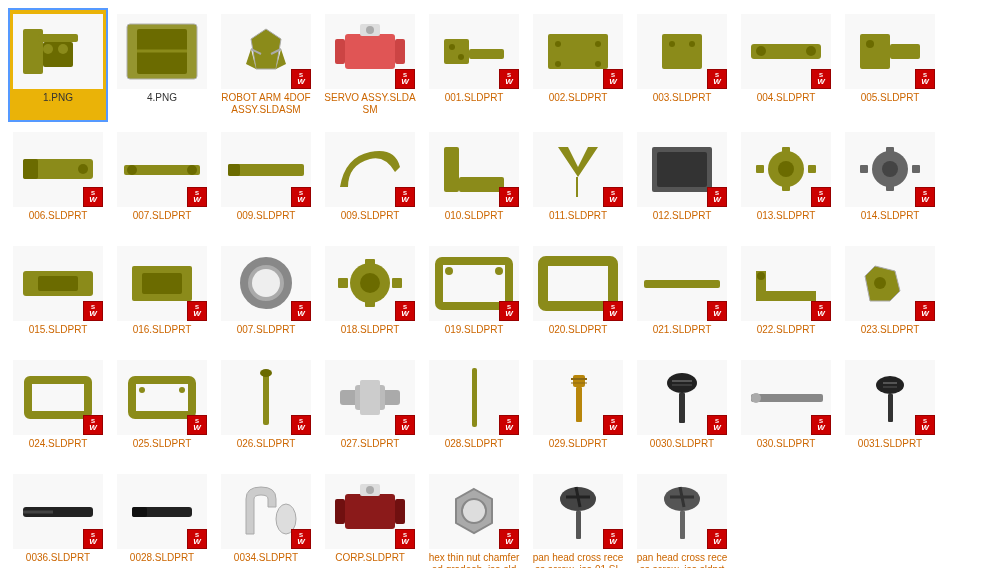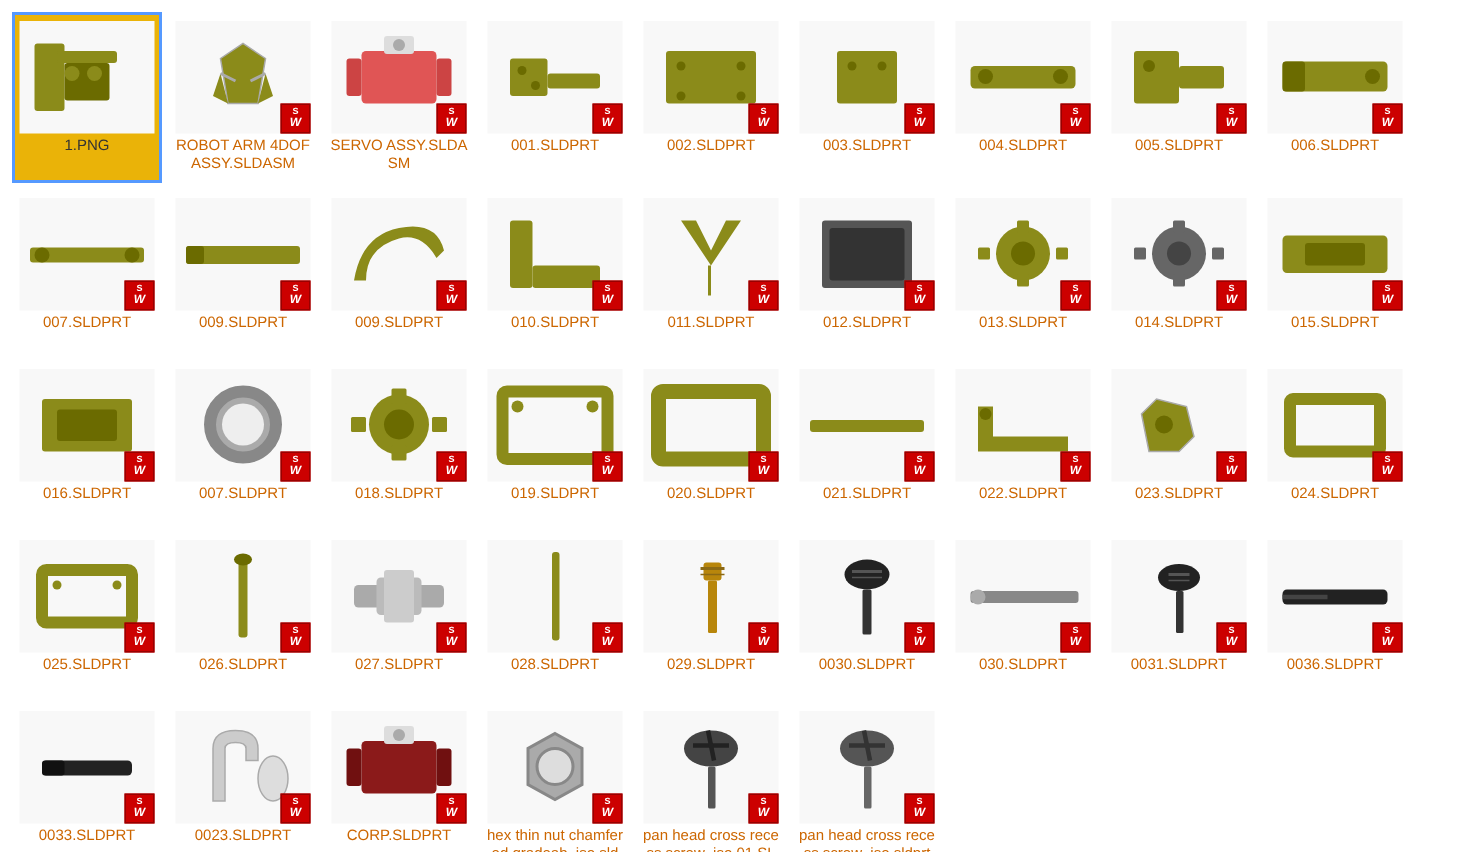--- a/index.html
+++ b/index.html
@@ -119,20 +119,32 @@
               <circle cx="45" cy="30" r="5" fill="#8B8B1A"></circle>
             </svg>
           </div>
         </div>
         <div class="file-name dark">1.PNG</div>
       </div>
       <div class="item">
         <div class="thumb-container">
           <div class="shape">
             <svg width="80" height="65" viewBox="0 0 80 65">
+              <rect x="5" y="5" width="70" height="55" fill="#8B8B1A" rx="3" opacity="0.9" stroke="#aaa" stroke-width="1"></rect>
+              <rect x="15" y="10" width="50" height="45" fill="#6B6B00" rx="2"></rect>
+              <line x1="15" y1="32" x2="65" y2="32" stroke="#8B8B1A" stroke-width="3"></line>
+            </svg>
+          </div>
+        </div>
+        <div class="file-name dark">4.PNG</div>
+      </div>
+      <div class="item">
+        <div class="thumb-container">
+          <div class="shape">
+            <svg width="80" height="65" viewBox="0 0 80 65">
               <path d="M30,50 L50,50 L55,20 L40,10 L25,20 Z" fill="#8B8B1A" stroke="#aaa" stroke-width="1"></path>
               <path d="M20,45 L30,50 L25,30" fill="#8B8B1A"></path>
               <path d="M60,45 L50,50 L55,30" fill="#8B8B1A"></path>
               <path d="M25,30 L35,35" stroke="#aaa" stroke-width="2"></path>
               <path d="M55,30 L45,35" stroke="#aaa" stroke-width="2"></path>
             </svg>
           </div>
           <div class="sw-badge">
             <div class="sw-text">
               <span class="sw-top">S</span>
@@ -757,38 +769,38 @@
               <rect x="10" y="28" width="15" height="10" fill="#111" rx="2"></rect>
             </svg>
           </div>
           <div class="sw-badge">
             <div class="sw-text">
               <span class="sw-top">S</span>
               <span class="sw-bot">W</span>
             </div>
           </div>
         </div>
-        <div class="file-name">0033.SLDPRT</div>
+        <div class="file-name">0028.SLDPRT</div>
       </div>
       <div class="item">
         <div class="thumb-container">
           <div class="shape">
             <svg width="80" height="65" viewBox="0 0 80 65">
               <path d="M20,55 L20,20 Q20,8 35,8 Q50,8 50,20 L50,28 L42,28 L42,20 Q42,16 35,16 Q28,16 28,20 L28,55 Z" fill="#ccc" stroke="#aaa" stroke-width="1"></path>
               <ellipse cx="60" cy="40" rx="10" ry="15" fill="#ddd" stroke="#aaa" stroke-width="1"></ellipse>
             </svg>
           </div>
           <div class="sw-badge">
             <div class="sw-text">
               <span class="sw-top">S</span>
               <span class="sw-bot">W</span>
             </div>
           </div>
         </div>
-        <div class="file-name">0023.SLDPRT</div>
+        <div class="file-name">0034.SLDPRT</div>
       </div>
       <div class="item">
         <div class="thumb-container">
           <div class="shape">
             <svg width="80" height="65" viewBox="0 0 80 65">
               <rect x="15" y="15" width="50" height="35" fill="#8B1A1A" rx="3"></rect>
               <rect x="5" y="20" width="10" height="25" fill="#701010" rx="2"></rect>
               <rect x="65" y="20" width="10" height="25" fill="#701010" rx="2"></rect>
               <rect x="30" y="5" width="20" height="12" fill="#ddd" rx="2"></rect>
               <circle cx="40" cy="11" r="4" fill="#aaa"></circle>

